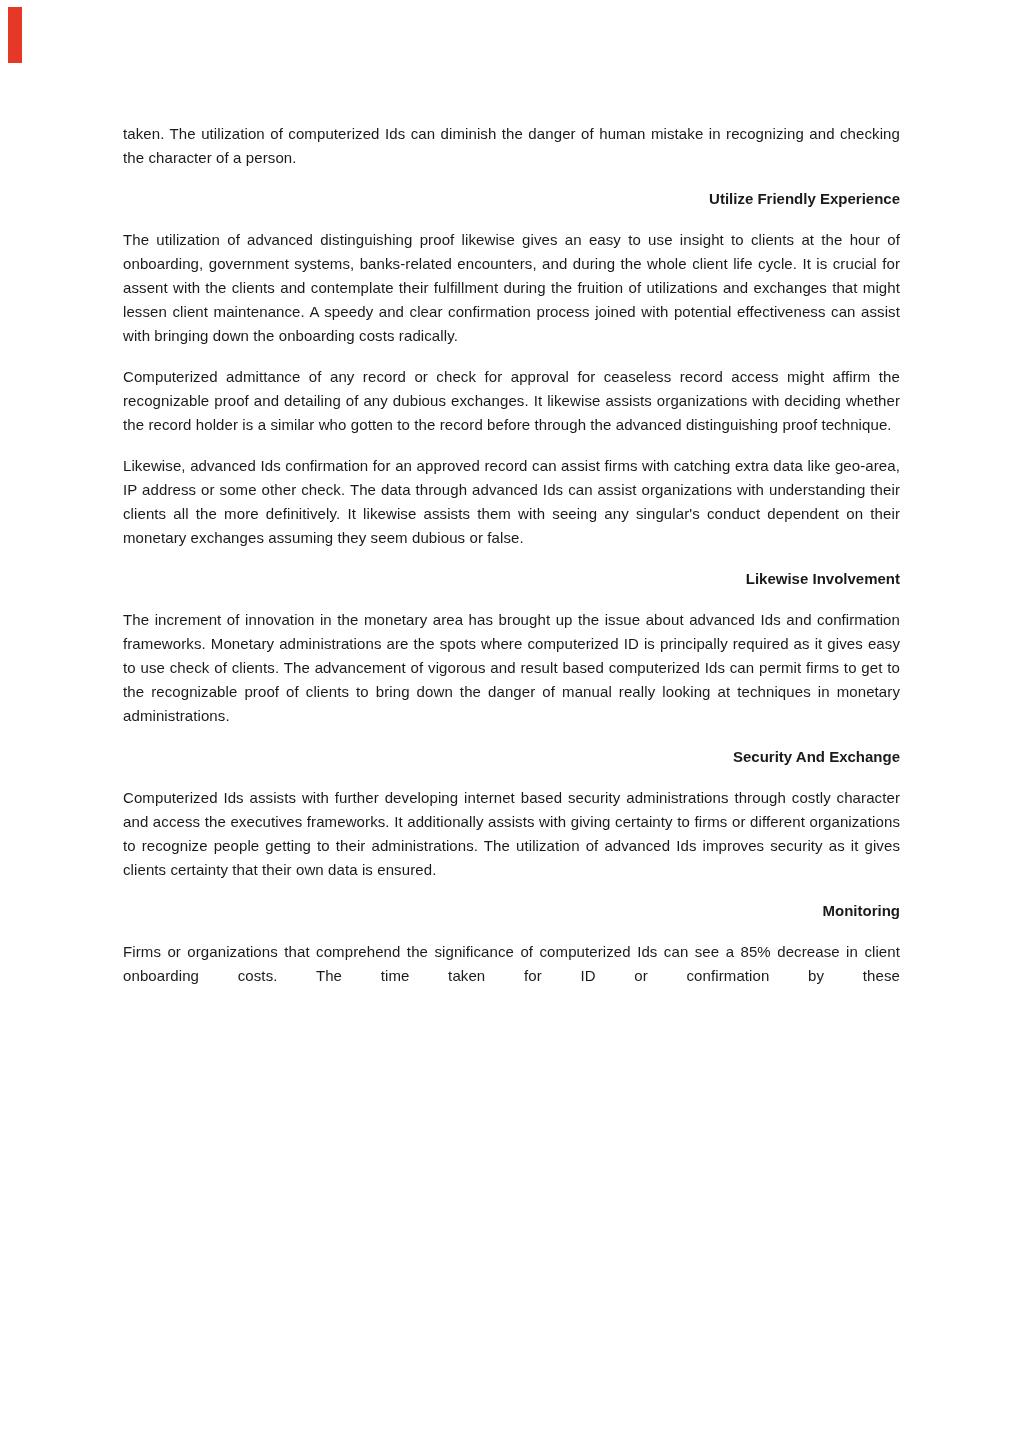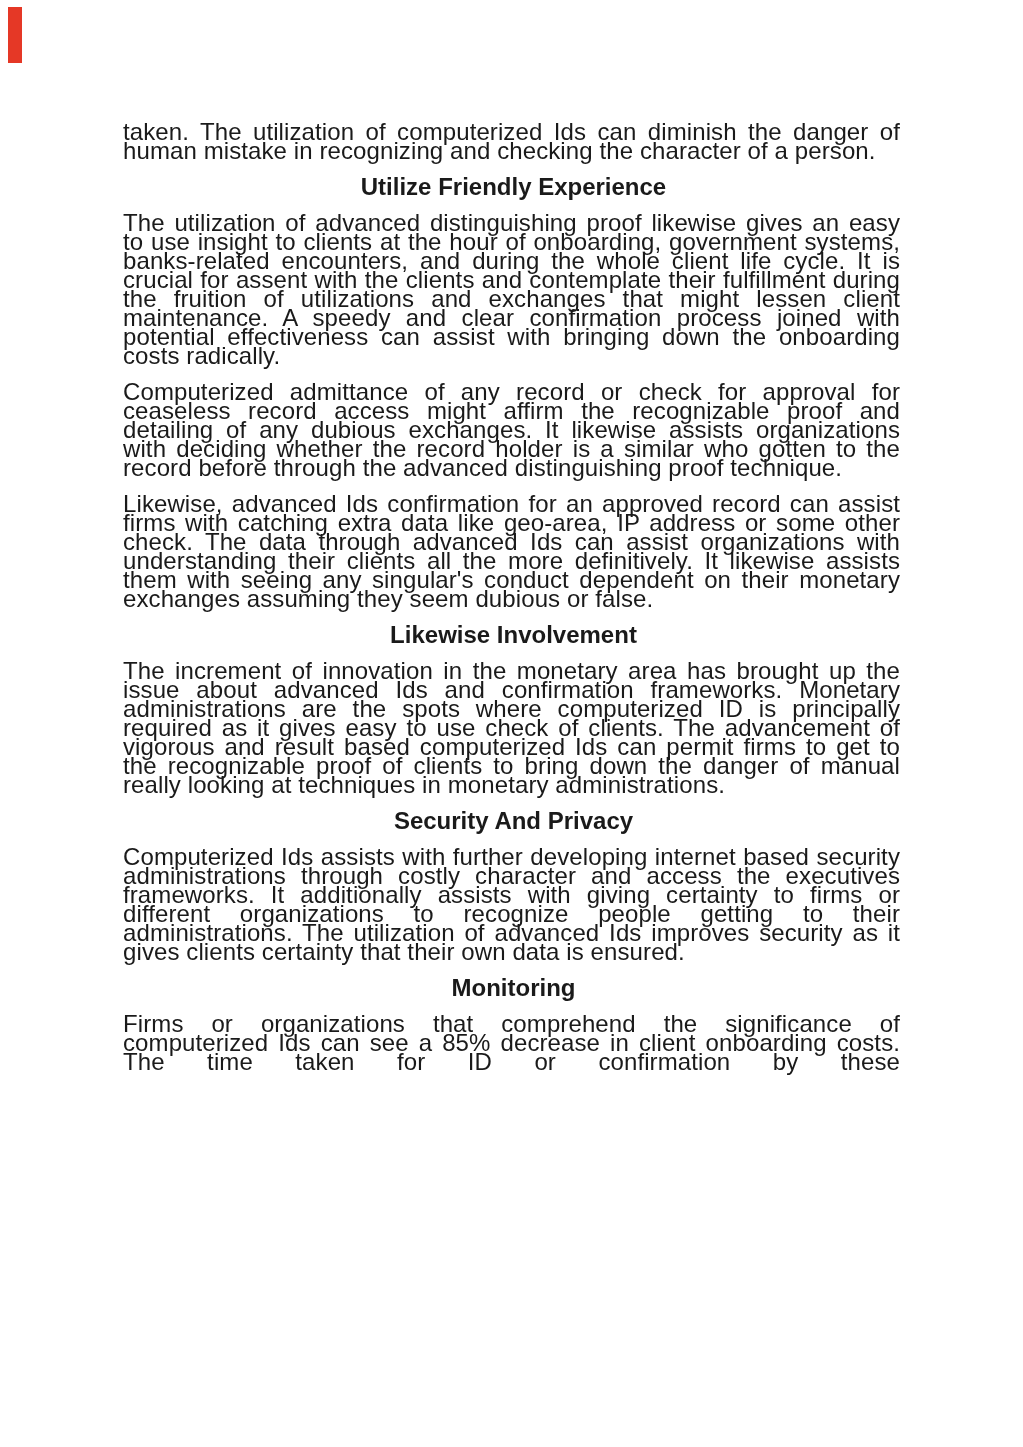--- a/index.html
+++ b/index.html
@@ -13,57 +13,57 @@
     font-family: "Liberation Sans", sans-serif;
   }
   .page {
     position: relative;
     width: 1023px;
     height: 1235px;
     box-sizing: border-box;
     padding: 122px 123px 40px 123px;
     background: #ffffff;
     color: #1a1a1a;
-    font-size: 24px;
-    line-height: 19px;
+    font-size: 15px;
+    line-height: 24px;
     overflow: hidden;
   }
   .marker {
     position: absolute;
     left: 8px;
     top: 7px;
     width: 14px;
     height: 56px;
   }
   .p {
     margin: 0 0 17px 0;
     text-align: justify;
     letter-spacing: 0.1px;
   }
   .p.cont {
     text-align-last: justify;
   }
   .h {
     margin: 0 0 17px 4px;
     font-weight: bold;
-    text-align: center;
+    text-align: right;
   }
 </style>
 </head>
 <body>
 
 <div class="page" style="background: rgb(255, 255, 255); color: rgb(26, 26, 26);">
 
   <div class="marker" style="background: rgb(229, 56, 38);"></div>
 
   <div class="p">taken. The utilization of computerized Ids can diminish the danger of human mistake in recognizing and checking the character of a person.</div>
   <div class="h">Utilize Friendly Experience</div>
   <div class="p">The utilization of advanced distinguishing proof likewise gives an easy to use insight to clients at the hour of onboarding, government systems, banks-related encounters, and during the whole client life cycle. It is crucial for assent with the clients and contemplate their fulfillment during the fruition of utilizations and exchanges that might lessen client maintenance. A speedy and clear confirmation process joined with potential effectiveness can assist with bringing down the onboarding costs radically.</div>
   <div class="p">Computerized admittance of any record or check for approval for ceaseless record access might affirm the recognizable proof and detailing of any dubious exchanges. It likewise assists organizations with deciding whether the record holder is a similar who gotten to the record before through the advanced distinguishing proof technique.</div>
   <div class="p">Likewise, advanced Ids confirmation for an approved record can assist firms with catching extra data like geo-area, IP address or some other check. The data through advanced Ids can assist organizations with understanding their clients all the more definitively. It likewise assists them with seeing any singular's conduct dependent on their monetary exchanges assuming they seem dubious or false.</div>
   <div class="h">Likewise Involvement</div>
   <div class="p">The increment of innovation in the monetary area has brought up the issue about advanced Ids and confirmation frameworks. Monetary administrations are the spots where computerized ID is principally required as it gives easy to use check of clients. The advancement of vigorous and result based computerized Ids can permit firms to get to the recognizable proof of clients to bring down the danger of manual really looking at techniques in monetary administrations.</div>
-  <div class="h">Security And Privacy</div>
+  <div class="h">Security And Exchange</div>
   <div class="p">Computerized Ids assists with further developing internet based security administrations through costly character and access the executives frameworks. It additionally assists with giving certainty to firms or different organizations to recognize people getting to their administrations. The utilization of advanced Ids improves security as it gives clients certainty that their own data is ensured.</div>
   <div class="h">Monitoring</div>
   <div class="p cont">Firms or organizations that comprehend the significance of computerized Ids can see a 85% decrease in client onboarding costs. The time taken for ID or confirmation by these</div>
 
 </div>
 
 </body></html>

